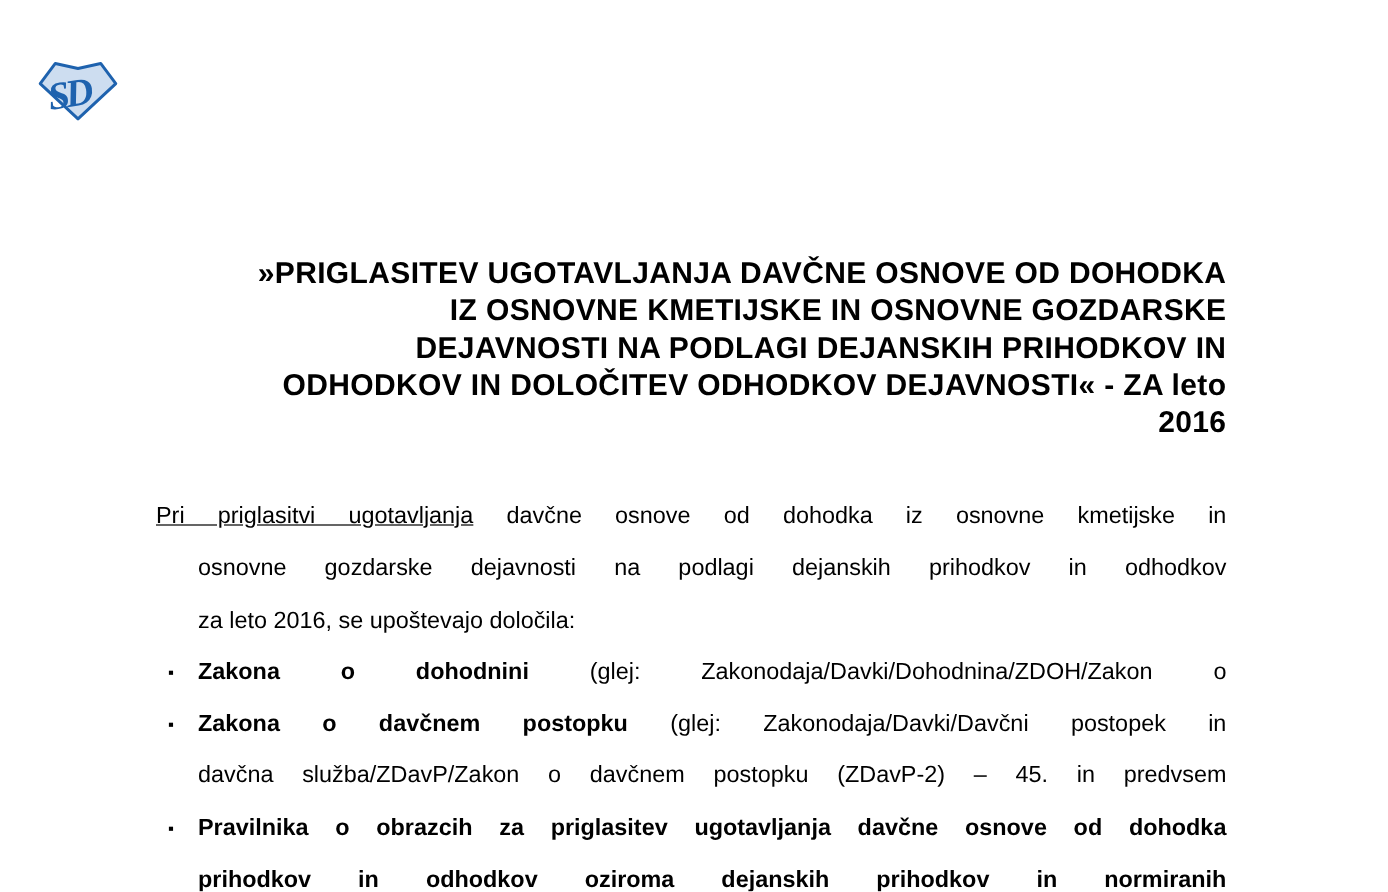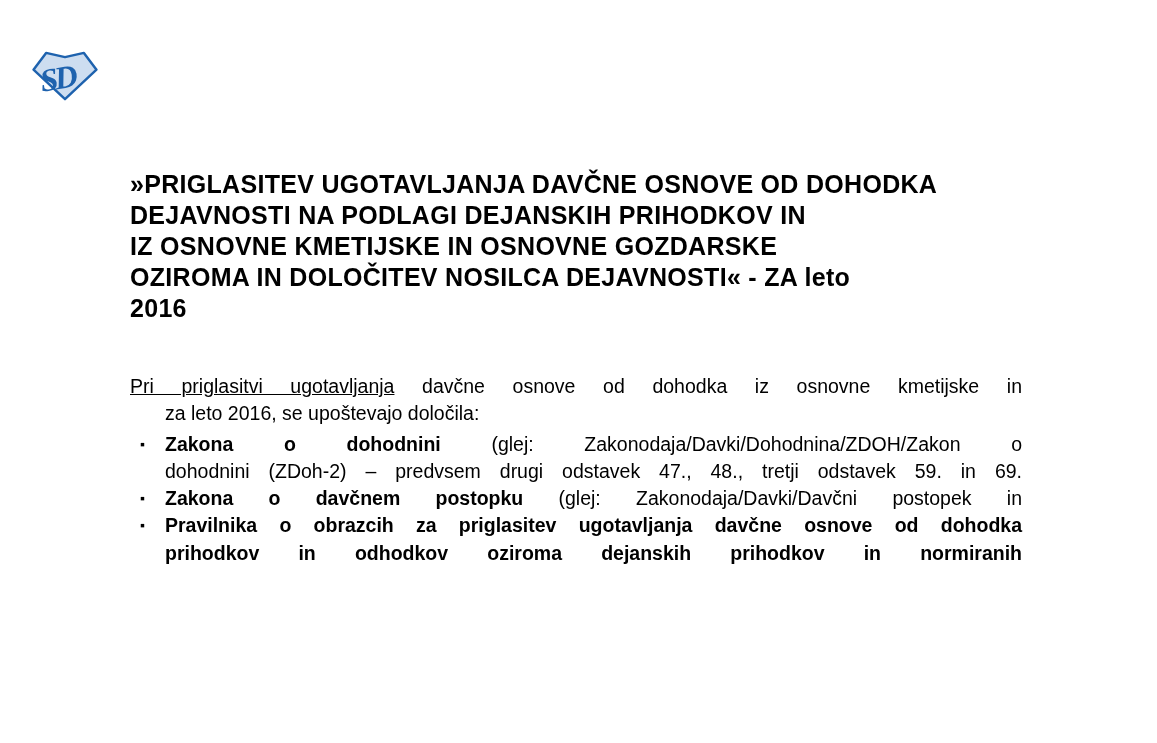--- a/index.html
+++ b/index.html
@@ -23,26 +23,27 @@
   .content {
     position: absolute;
     left: 130px;
     top: 169px;
     width: 892px;
   }
   .title {
     font-weight: 700;
     font-size: 25px;
     line-height: 31px;
-    text-align: left;
+    text-align: right;
     letter-spacing: 0.3px;
+    margin-top: 44px;
   }
   .title-line { white-space: nowrap; }
   .doc-body { margin-top: 49px; font-size: 19.5px; }
-  .bline { position: relative; line-height: 27.3px; }
+  .bline { position: relative; line-height: 27.3px; margin-top: 16px; }
   .jl { text-align: justify; text-align-last: justify; }
   .ll { text-align: left; text-align-last: left; }
   .ind { padding-left: 35px; }
   .u { text-decoration: underline; }
   .bd { font-weight: 700; }
   .bullets { margin-top: 3px; }
   .marker {
     position: absolute;
     left: 10px;
     top: 0;
@@ -57,42 +58,43 @@
 
   <svg class="logo" viewBox="0 0 100 80" aria-hidden="true">
     <polygon points="5,31 23,7 50,13 77,7 95,31 50,73" fill="#cdddf0" stroke="#1e62ae" stroke-width="3.5" stroke-linejoin="round"></polygon>
     <text x="14" y="57" font-size="46" font-style="italic" font-weight="bold" font-family="Liberation Serif, serif" fill="#1e62ae" letter-spacing="-5" transform="rotate(-9 50 40)">SD</text>
   </svg>
 
   <div class="content">
 
     <div class="title">
       <div class="title-line">»PRIGLASITEV UGOTAVLJANJA DAVČNE OSNOVE OD DOHODKA</div>
+      <div class="title-line">IZ OSNOVNE KMETIJSKE IN OSNOVNE GOZDARSKE</div>
       <div class="title-line">DEJAVNOSTI NA PODLAGI DEJANSKIH PRIHODKOV IN</div>
-      <div class="title-line">IZ OSNOVNE KMETIJSKE IN OSNOVNE GOZDARSKE</div>
-      <div class="title-line">OZIROMA IN DOLOČITEV NOSILCA DEJAVNOSTI« - ZA leto</div>
+      <div class="title-line">ODHODKOV IN DOLOČITEV ODHODKOV DEJAVNOSTI« - ZA leto</div>
       <div class="title-line">2016</div>
     </div>
 
     <div class="doc-body">
 
       <div class="intro">
         <div class="bline jl"><span class="u">Pri priglasitvi ugotavljanja</span><span> davčne osnove od dohodka iz osnovne kmetijske in</span></div>
+        <div class="bline jl ind">osnovne gozdarske dejavnosti na podlagi dejanskih prihodkov in odhodkov</div>
         <div class="bline ll ind">za leto 2016, se upoštevajo določila:</div>
       </div>
 
       <div class="bullets">
 
         <div class="bullet">
           <div class="bline jl ind"><span class="marker">▪</span><span class="bd">Zakona o dohodnini</span><span> (glej: Zakonodaja/Davki/Dohodnina/ZDOH/Zakon o</span></div>
-          <div class="bline jl ind">dohodnini (ZDoh-2) – predvsem drugi odstavek 47., 48., tretji odstavek 59. in 69.</div>
         </div>
 
         <div class="bullet">
           <div class="bline jl ind"><span class="marker">▪</span><span class="bd">Zakona o davčnem postopku</span><span> (glej: Zakonodaja/Davki/Davčni postopek in</span></div>
+          <div class="bline jl ind">davčna služba/ZDavP/Zakon o davčnem postopku (ZDavP-2) – 45. in predvsem</div>
         </div>
 
         <div class="bullet">
           <div class="bline jl ind"><span class="marker">▪</span><span class="bd">Pravilnika o obrazcih za priglasitev ugotavljanja davčne osnove od dohodka</span></div>
           <div class="bline jl ind bd">prihodkov in odhodkov oziroma dejanskih prihodkov in normiranih</div>
         </div>
 
       </div>
 
     </div>

